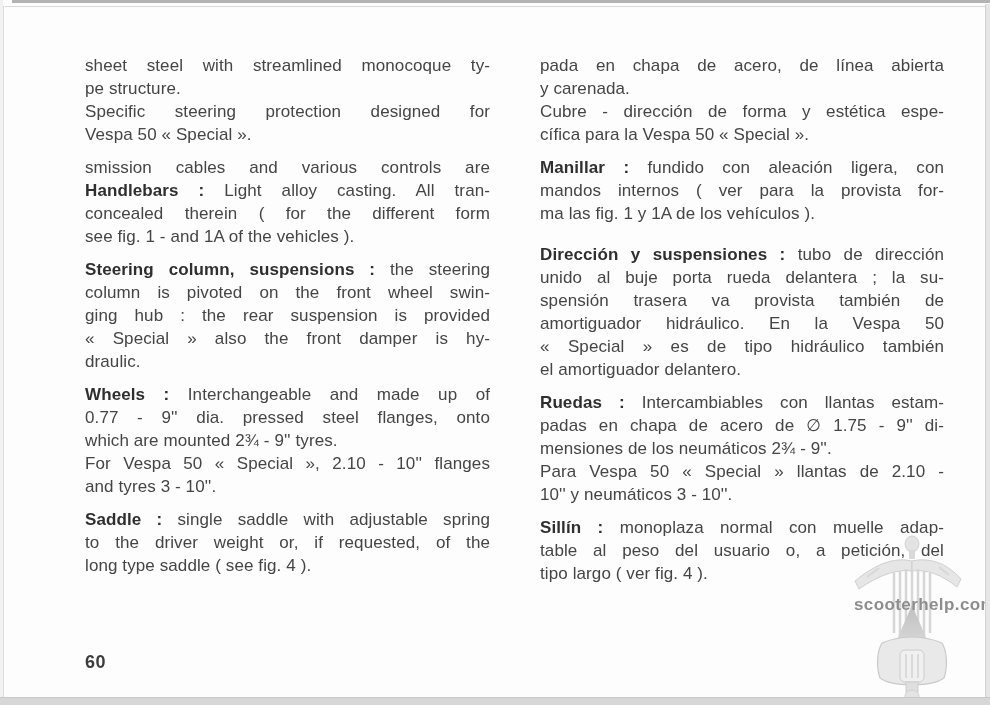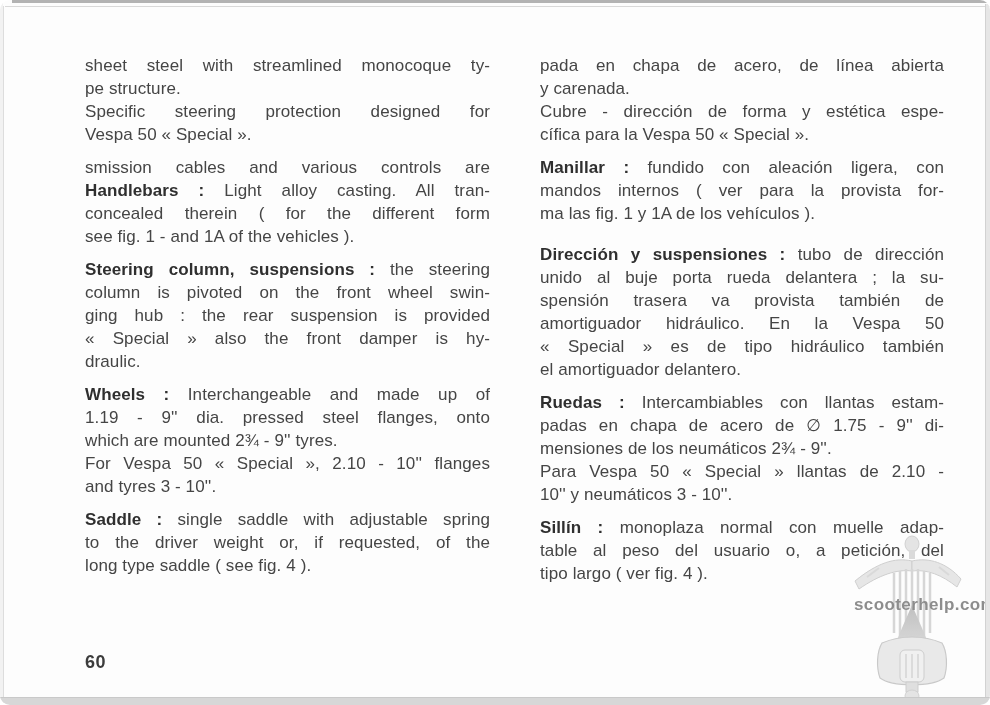--- a/index.html
+++ b/index.html
@@ -7,21 +7,20 @@
     width: 990px; height: 705px;
     background: #ffffff;
     font-family: "Liberation Sans", "DejaVu Sans", sans-serif;
     overflow: hidden;
   }
   .scan {
     position: relative;
     width: 990px; height: 705px;
     background: #fdfdfd;
     overflow: hidden;
-    border-radius: 10px;
   }
   
   .edge { position: absolute; z-index: 5; pointer-events: none; }
   .edge-top-dark { left: 12px; right: 0; top: 0; height: 3px; background: #777; opacity: .55; }
   .edge-top-line { left: 5px; right: 0; top: 6px; height: 1px; background: #d9d9d9; }
   .edge-left-line { left: 3px; top: 6px; bottom: 0; width: 1px; background: #ddd; }
   .edge-left-band { left: 0; top: 0; bottom: 0; width: 3px; background: #f2f2f2; }
   .edge-right-band { right: 0; top: 4px; bottom: 0; width: 4px; background: #e6e6e6; border-left: 1px solid #d2d2d2; }
   .edge-bottom-band { left: 0; right: 0; bottom: 0; height: 7px; background: #d7d7d7; border-top: 1px solid #c9c9c9; }
   
@@ -117,21 +116,21 @@
       </div>
       <div class="para">
         <div class="line just"><span class="lead">Steering column, suspensions :</span> the steering</div>
         <div class="line just">column is pivoted on the front wheel swin-</div>
         <div class="line just">ging hub : the rear suspension is provided</div>
         <div class="line just">« Special » also the front damper is hy-</div>
         <div class="line">draulic.</div>
       </div>
       <div class="para">
         <div class="line just"><span class="lead">Wheels :</span> Interchangeable and made up of</div>
-        <div class="line just">1.19 - 9'' dia. pressed steel flanges, onto</div>
+        <div class="line just">0.77 - 9'' dia. pressed steel flanges, onto</div>
         <div class="line">which are mounted 2¾ - 9'' tyres.</div>
         <div class="line just">For Vespa 50 « Special », 2.10 - 10'' flanges</div>
         <div class="line">and tyres 3 - 10''.</div>
       </div>
       <div class="para">
         <div class="line just"><span class="lead">Saddle :</span> single saddle with adjustable spring</div>
         <div class="line just">to the driver weight or, if requested, of the</div>
         <div class="line">long type saddle ( see fig. 4 ).</div>
       </div>
     </div>

